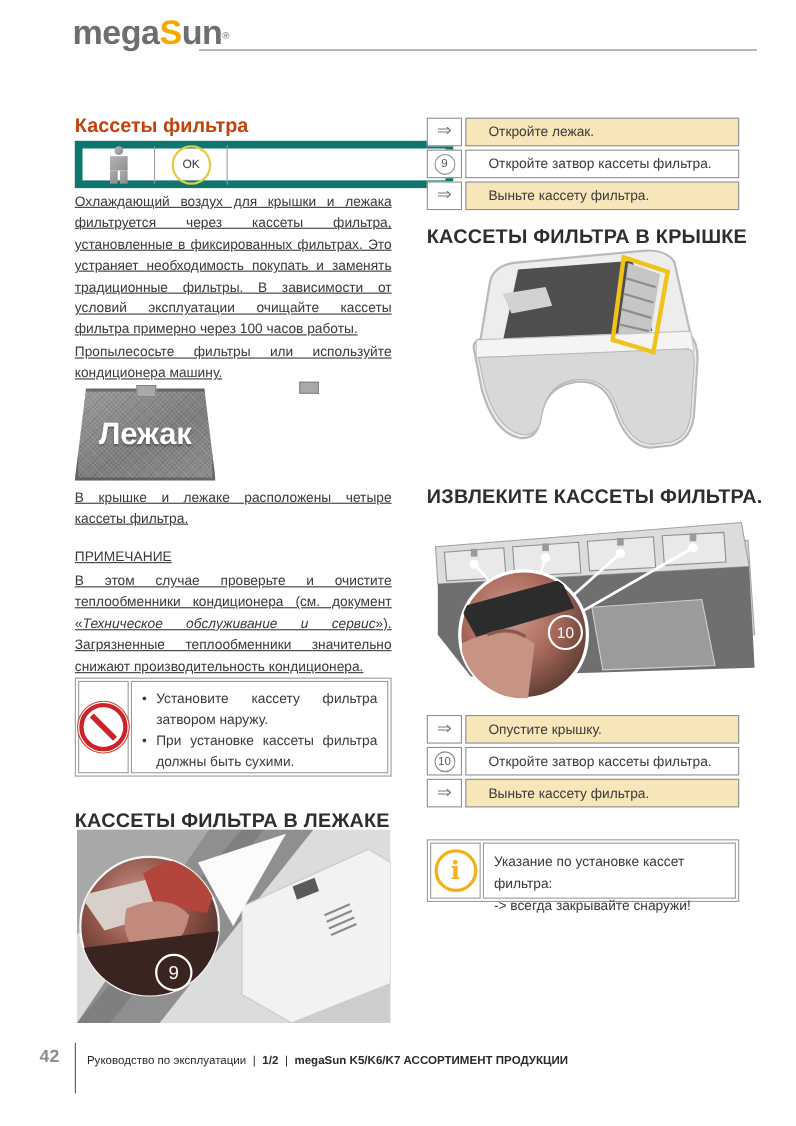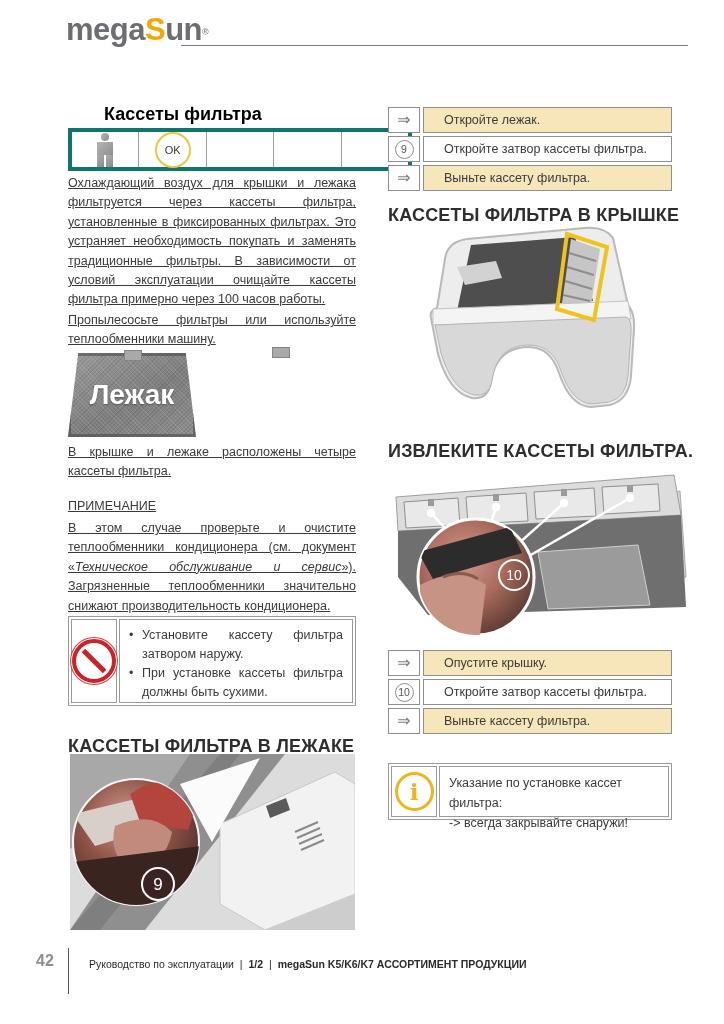--- a/index.html
+++ b/index.html
@@ -7,28 +7,28 @@
         font-family:"Liberation Sans",sans-serif;color:#3c3c3c;overflow:hidden;}
 
   
   .logo{position:absolute;left:66px;top:13px;font-size:31px;font-weight:bold;
         letter-spacing:-0.5px;color:#6d6e71;line-height:34px;}
   .logo .accent{color:#f6a800;}
   .logo .reg{font-size:9px;vertical-align:top;position:relative;top:2px;color:#8a8a8a;}
   .header-rule{position:absolute;left:181px;top:45px;width:507px;border-top:1px solid #7d7d7d;}
 
   
-  .h-red{position:absolute;left:68px;top:104px;font-size:18px;font-weight:bold;color:#000000;margin-left:36px;}
+  .h-red{position:absolute;left:68px;top:104px;font-size:18px;font-weight:bold;color:#c2410c;}
   .par{position:absolute;left:68px;width:288px;font-size:12.5px;line-height:19.4px;
        text-align:justify;color:#3a3a3a;text-decoration:underline;}
   .sec-head{position:absolute;font-size:18px;font-weight:bold;color:#2e2e2e;letter-spacing:0.2px;}
 
   
   .icon-table{position:absolute;left:68px;top:128px;width:344px;height:43px;
-              border:4px solid #0f766e;display:flex;box-sizing:border-box;background:#fff;}
+              border:7px solid #0f766e;display:flex;box-sizing:border-box;background:#fff;align-items:center;}
   .icon-cell{flex:1;border-right:1px solid #9c9c9c;display:flex;align-items:center;justify-content:center;}
   .icon-cell:last-child{border-right:none;}
   .ok-circle{width:32px;height:32px;border:2px solid #e9c83f;border-radius:50%;
              display:flex;align-items:center;justify-content:center;font-size:11px;color:#3a3a3a;}
 
   
   .filters{position:absolute;left:68px;top:350px;width:288px;height:88px;}
   .filter{position:absolute;display:flex;align-items:center;justify-content:center;
           background:
             repeating-linear-gradient(45deg,rgba(255,255,255,.10) 0 1px,transparent 1px 3px),
@@ -85,21 +85,21 @@
   .person .body{position:absolute;left:3px;top:9px;width:16px;height:13px;
                 background:linear-gradient(135deg,#b5b5b5,#8f8f8f);}
   .person .leg-l{position:absolute;left:3px;top:22px;width:7px;height:12px;
                 background:linear-gradient(135deg,#adadad,#8a8a8a);}
   .person .leg-r{position:absolute;left:12px;top:22px;width:7px;height:12px;
                 background:linear-gradient(135deg,#adadad,#8a8a8a);}
 
   
   .footer-num{position:absolute;left:36px;top:952px;font-size:16px;font-weight:bold;color:#8e8e8e;}
   .footer-rule{position:absolute;left:68px;top:948px;height:46px;border-left:1px solid #555;}
-  .footer-text{position:absolute;left:89px;top:958px;font-size:10.5px;color:#2a2a2a;text-align:center;}
+  .footer-text{position:absolute;left:79px;top:958px;font-size:10.5px;color:#2a2a2a;text-align:center;}
   .footer-text .b{font-weight:bold;}
   .footer-text span{margin-right:3px;}
 </style>
 </head>
 <body>
 
 <div class="page">
 
   <div class="logo"><span>mega</span><span class="accent">S</span><span>un</span><span class="reg">®</span></div>
   <div class="header-rule"></div>
@@ -117,21 +117,21 @@
     </div>
     <div class="icon-cell">
       <div class="ok-circle">OK</div>
     </div>
     <div class="icon-cell"></div>
     <div class="icon-cell"></div>
     <div class="icon-cell"></div>
   </div>
 
   <div class="par" style="top:174px;">Охлаждающий воздух для крышки и лежака фильтруется через кассеты фильтра, установленные в фиксированных фильтрах. Это устраняет необходимость покупать и заменять традиционные фильтры. В зависимости от условий эксплуатации очищайте кассеты фильтра примерно через 100 часов работы.</div>
-  <div class="par" style="top:311px;">Пропылесосьте фильтры или используйте теплообменники машину.</div>
+  <div class="par" style="top:311px;">Пропылесосьте фильтры или используйте кондиционера машину.</div>
 
   <div class="filters">
     <div class="filter filter-bed">
       <span class="filter-label">Лежак</span>
     </div>
     <div class="latch latch-bed"></div>
     <div class="latch latch-canopy"></div>
   </div>
 
   <div class="par" style="top:497px;text-align:left;">ПРИМЕЧАНИЕ</div>

